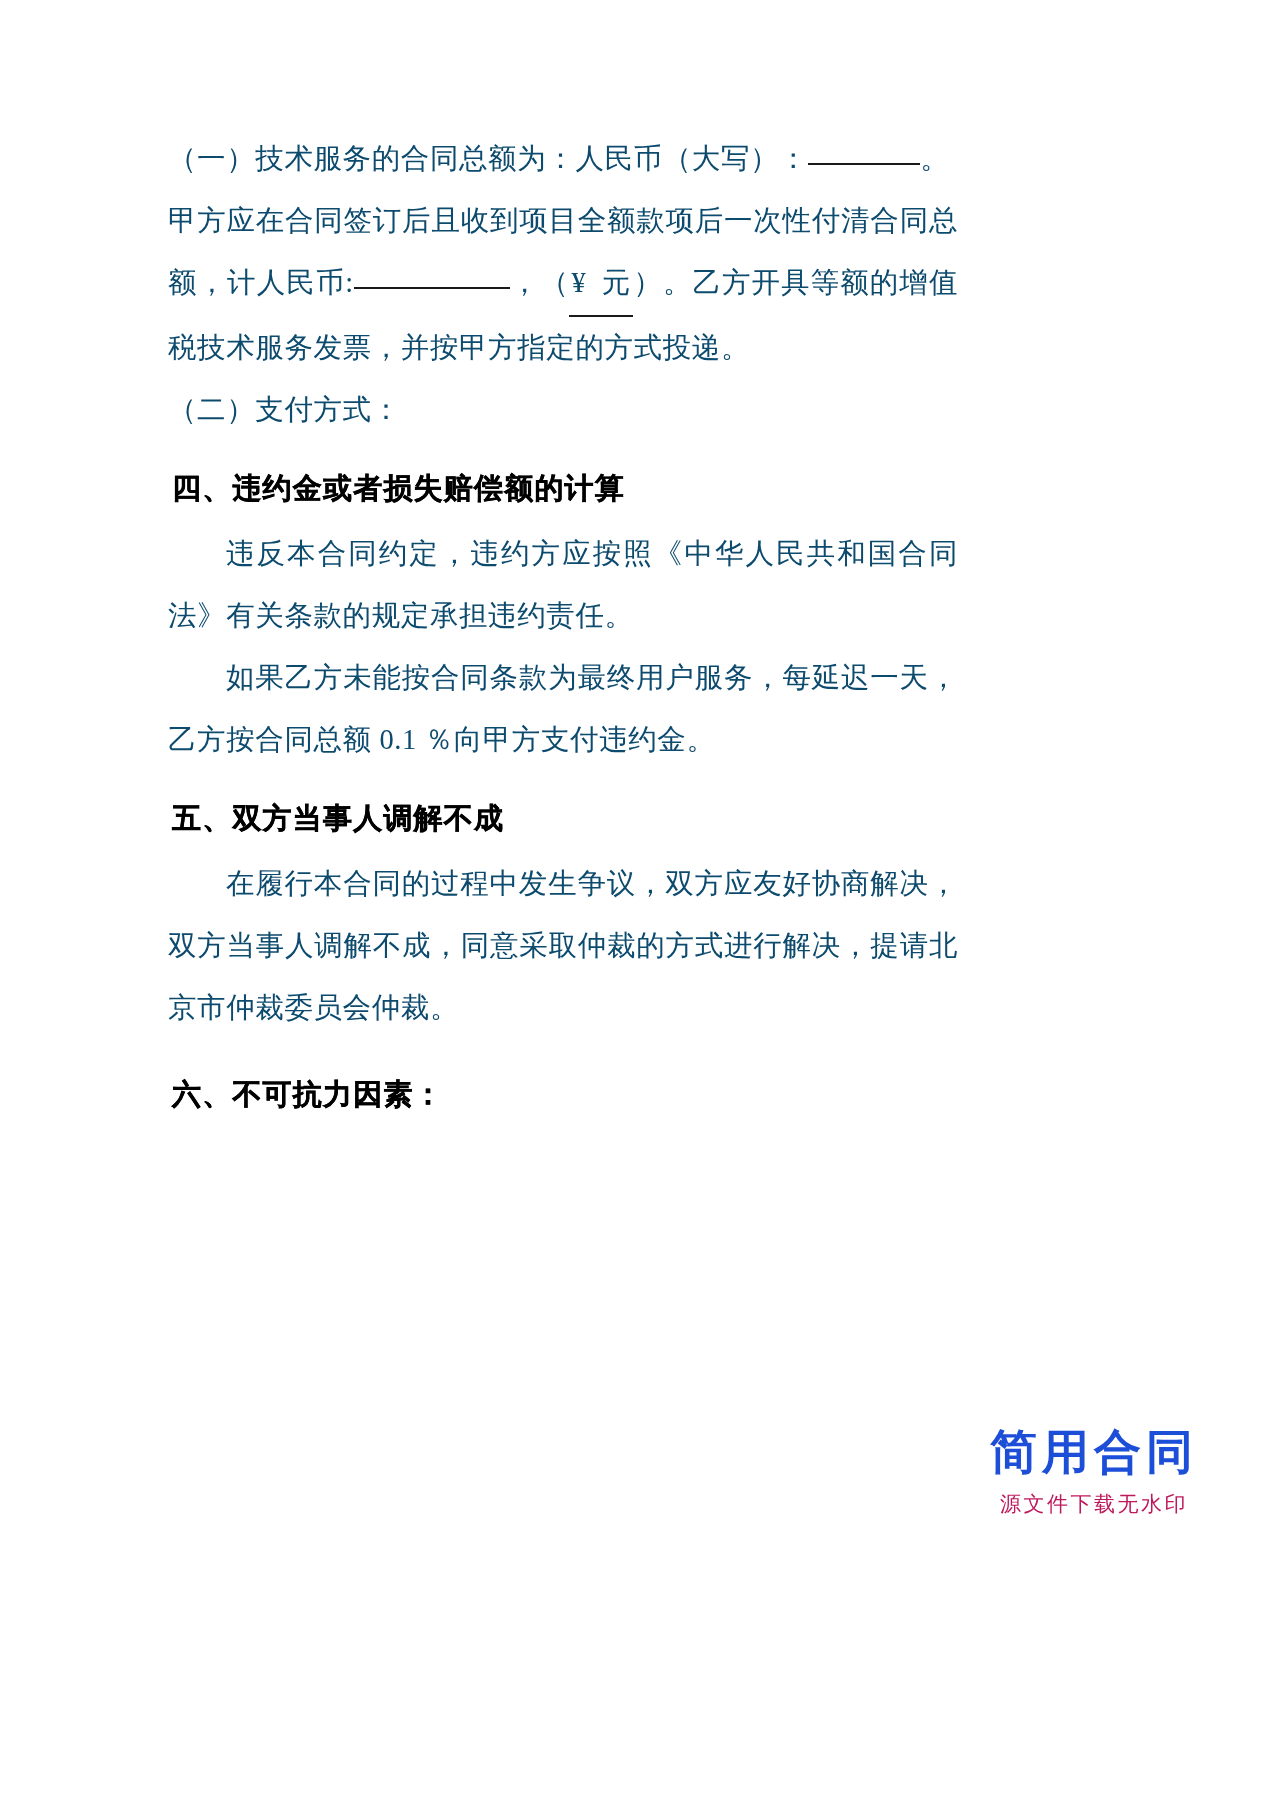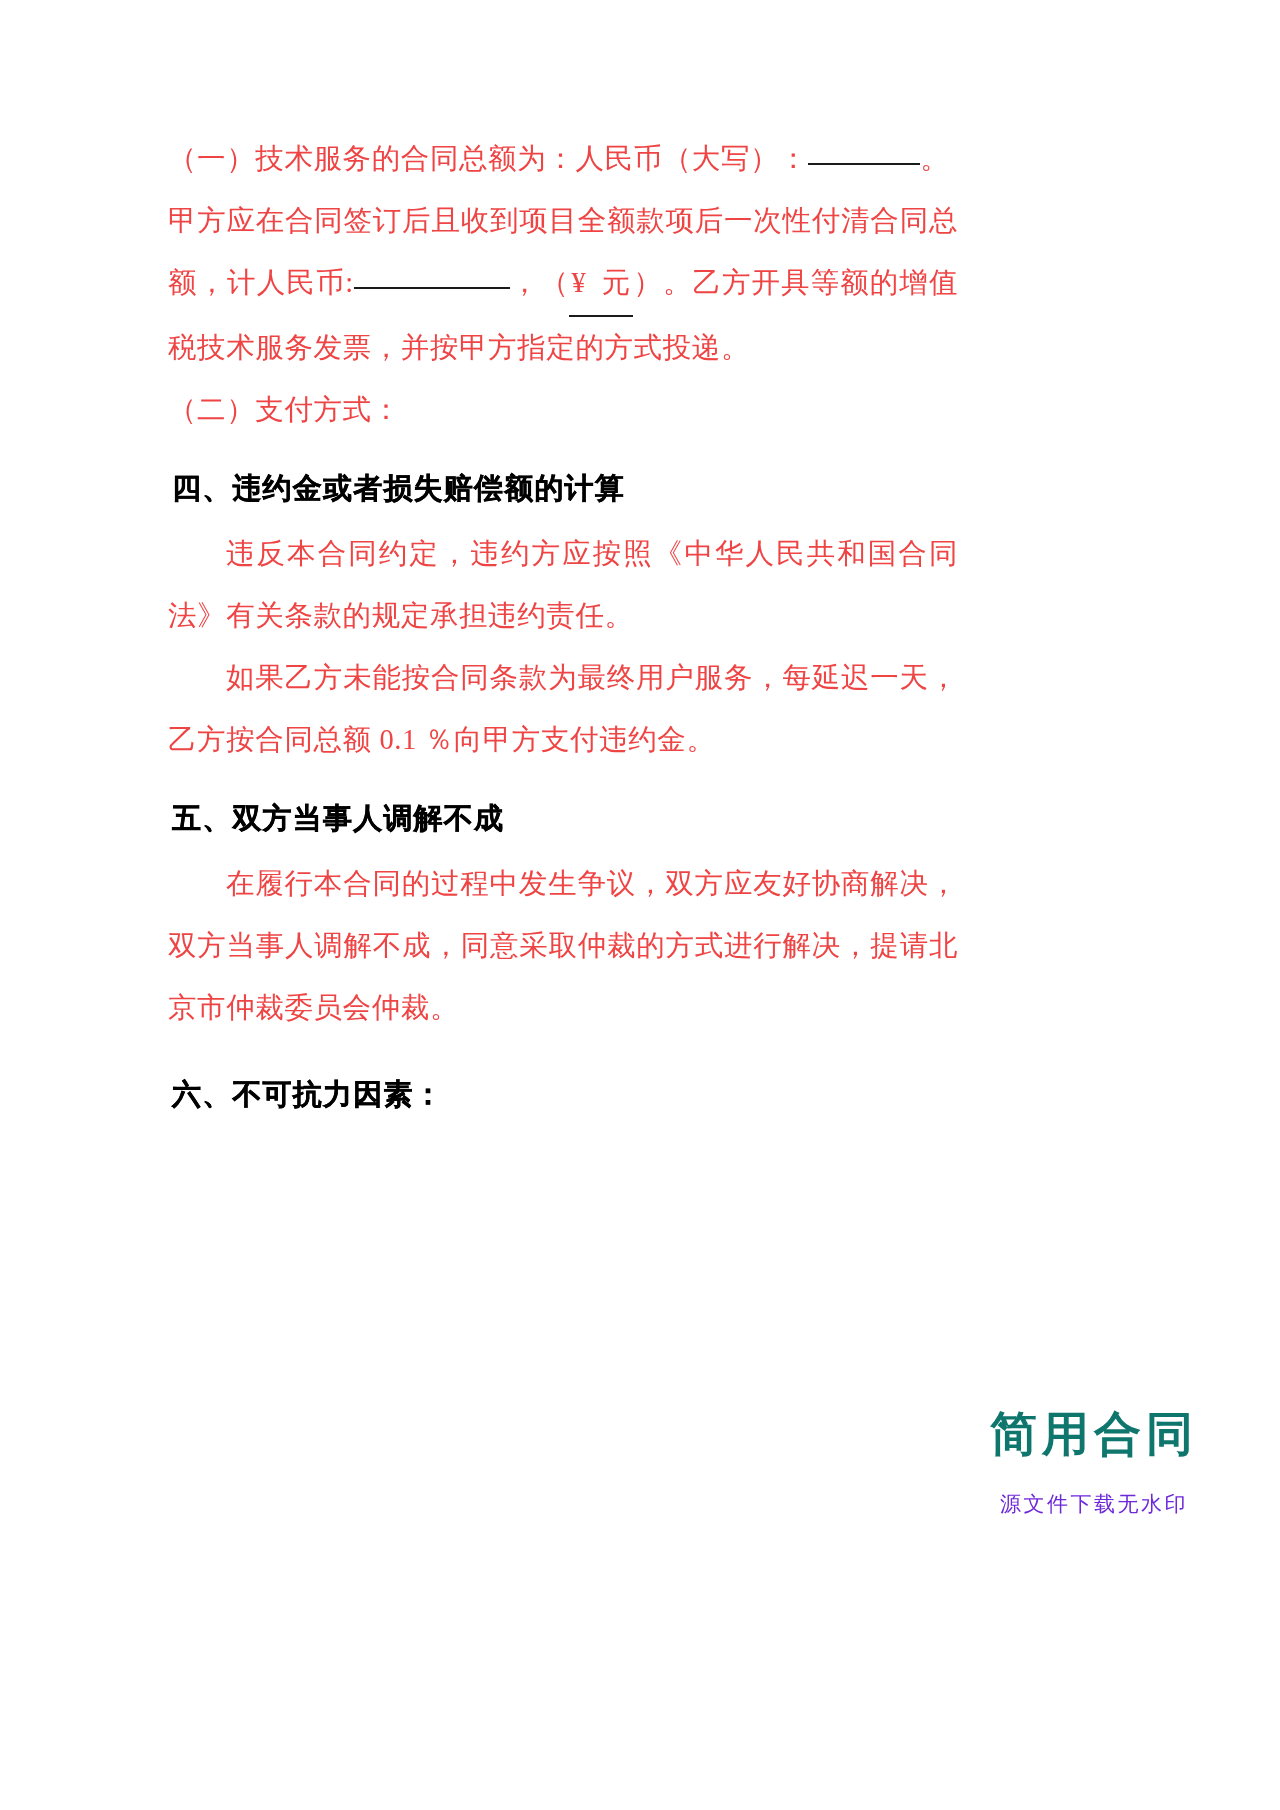--- a/index.html
+++ b/index.html
@@ -29,21 +29,21 @@
     left: 168px;
     top: 128px;
     width: 790px;
   }
 
   
   .para {
     font-size: 28.5px;
     line-height: 62px;
     letter-spacing: 0.6px;
-    color: #ef4444;
+    color: #0c4a6e;
     margin: 0;
     text-align: justify;
     text-justify: inter-character;
     font-family: "Liberation Serif", "DejaVu Serif", serif;
   }
 
   .indent {
     text-indent: 58px;
   }
 
@@ -85,29 +85,29 @@
     bottom: 292px;
     text-align: center;
     user-select: none;
     pointer-events: none;
   }
   .wm-main {
     font-family: "DejaVu Sans", "Liberation Sans", sans-serif;
     font-size: 47px;
     font-weight: bold;
     letter-spacing: 5px;
-    color: #0f766e;
+    color: #1d4ed8;
     line-height: 1.1;
   }
   .wm-sub {
     font-family: "DejaVu Sans", "Liberation Sans", sans-serif;
     font-size: 21px;
     letter-spacing: 2.5px;
-    color: #6d28d9;
-    margin-top: 30px;
+    color: #be185d;
+    margin-top: 12px;
   }
 </style>
 </head>
 <body>
 
 <div class="page">
 
   <div class="content">
 
     <p class="para"><span>（一）技术服务的合同总额为：人民币（大写）：</span><span class="blank blank-a"></span><span>。</span></p>

